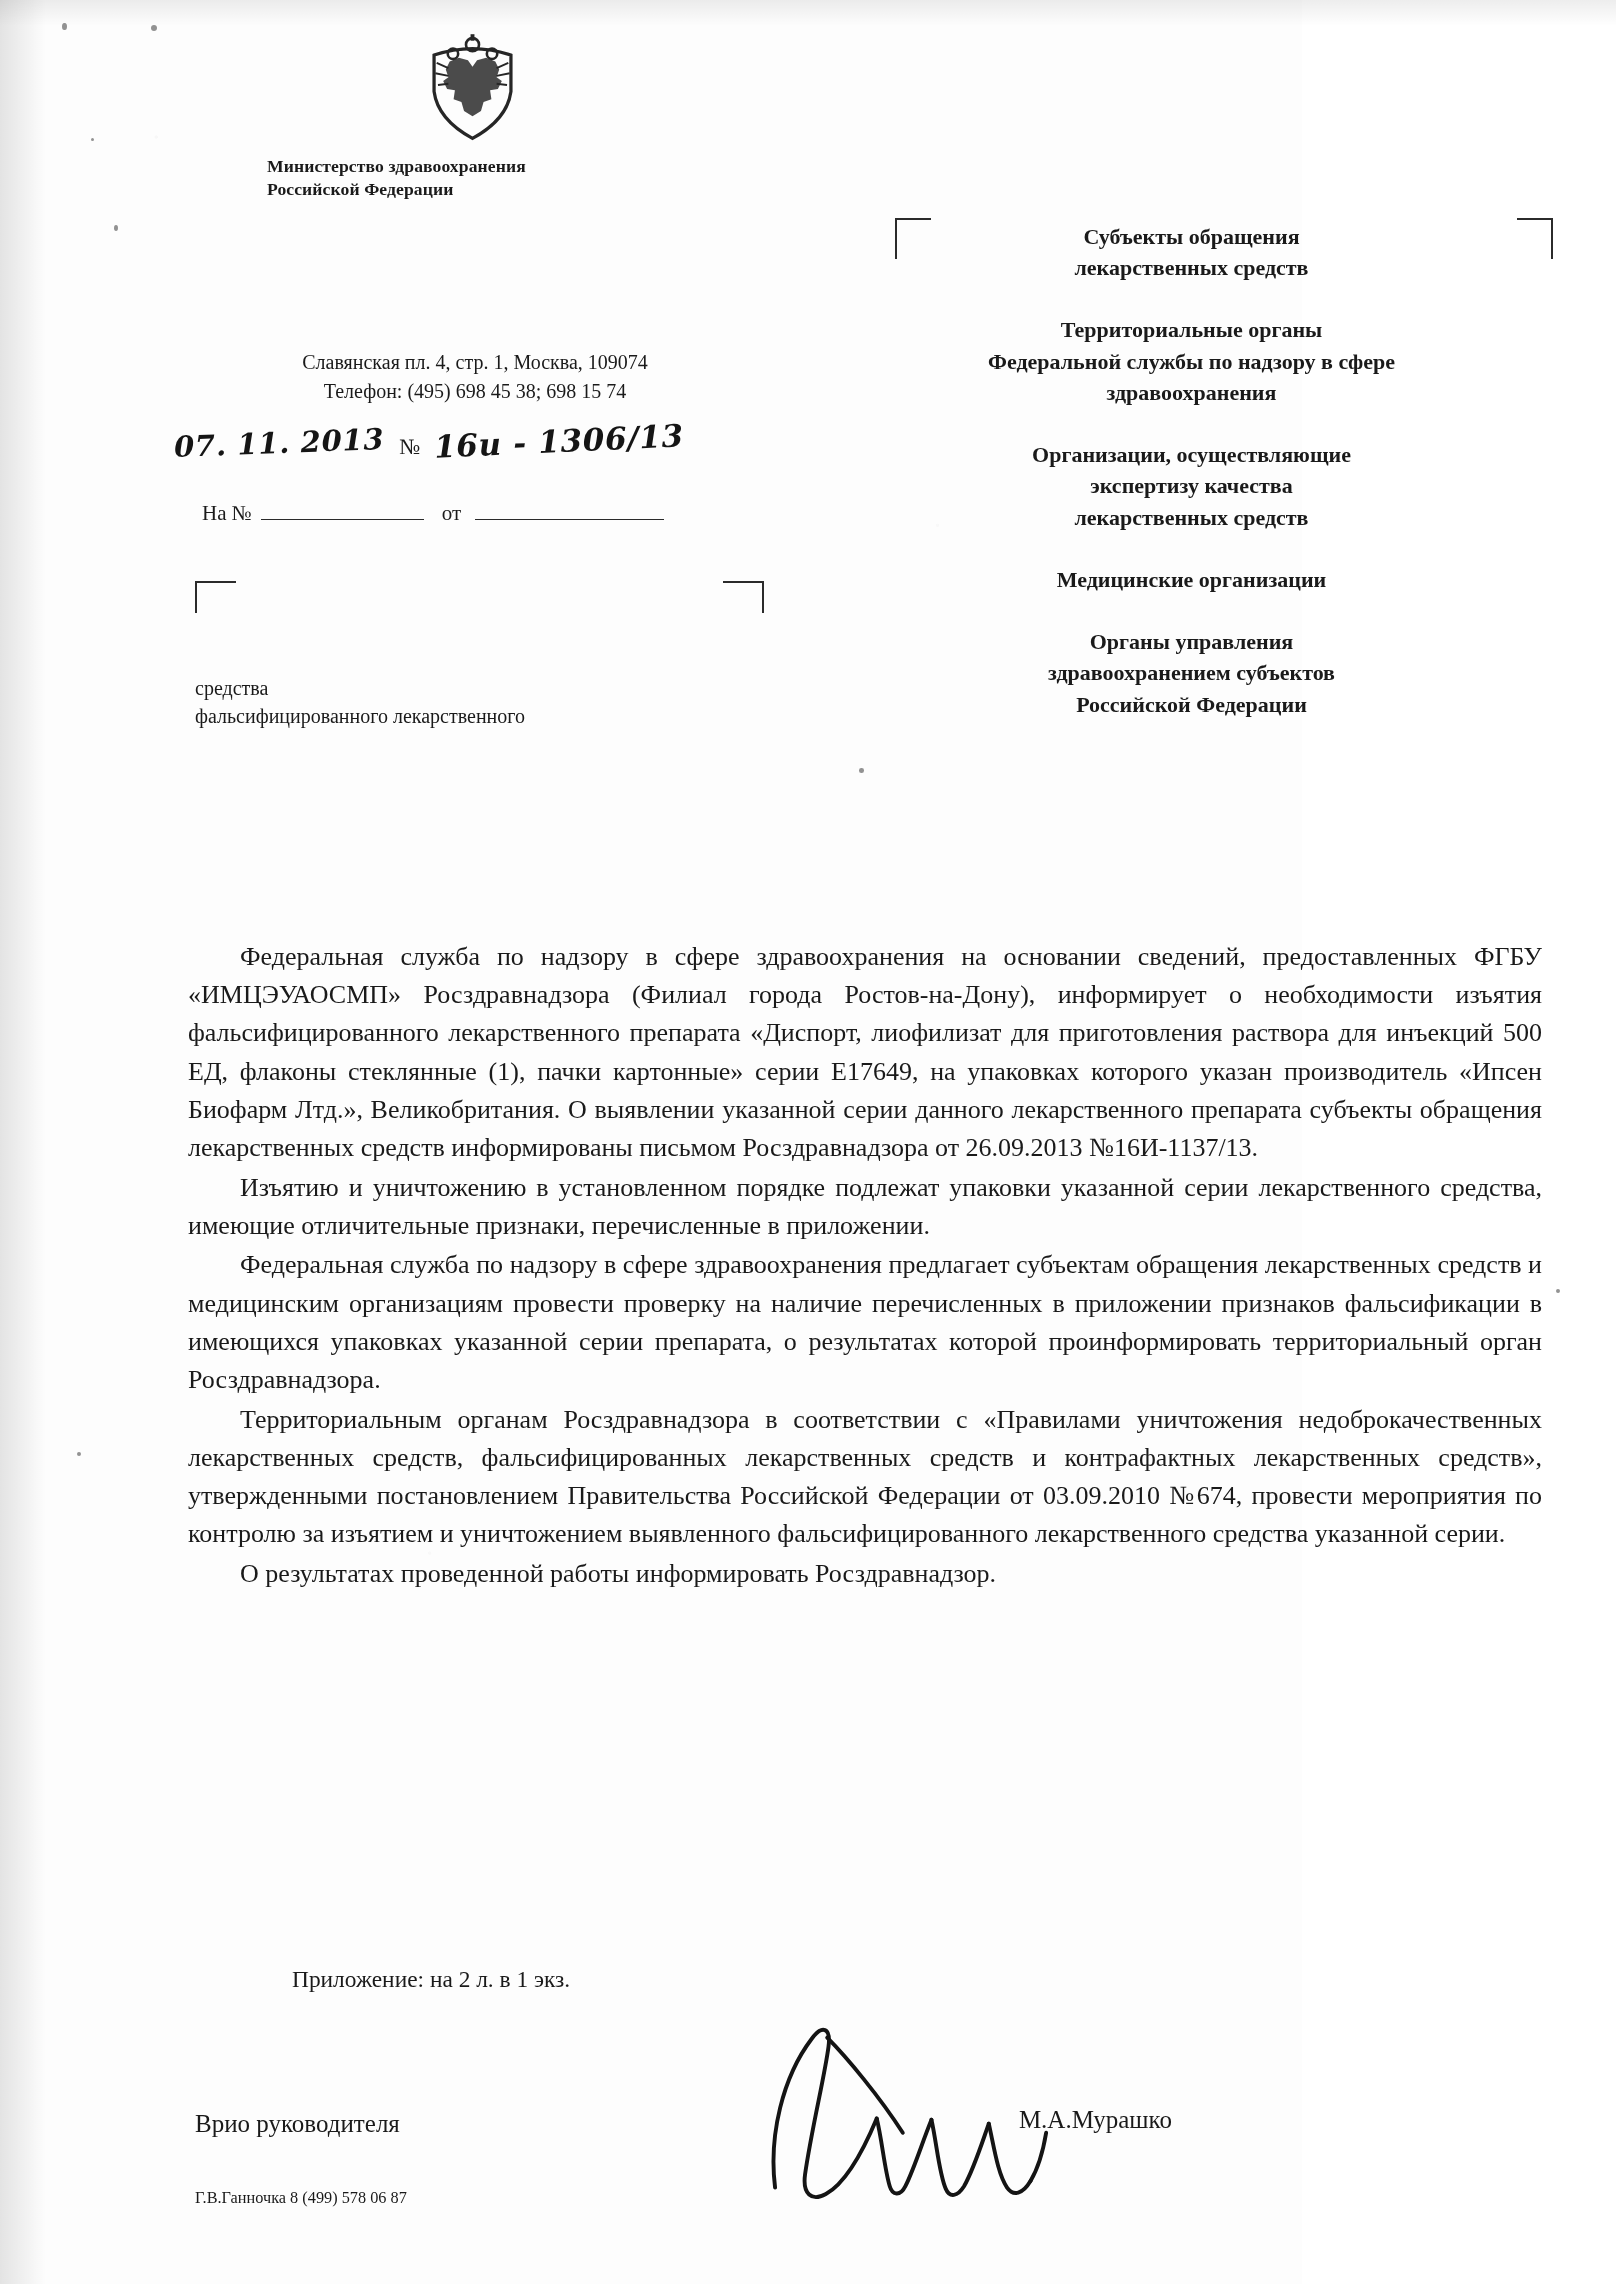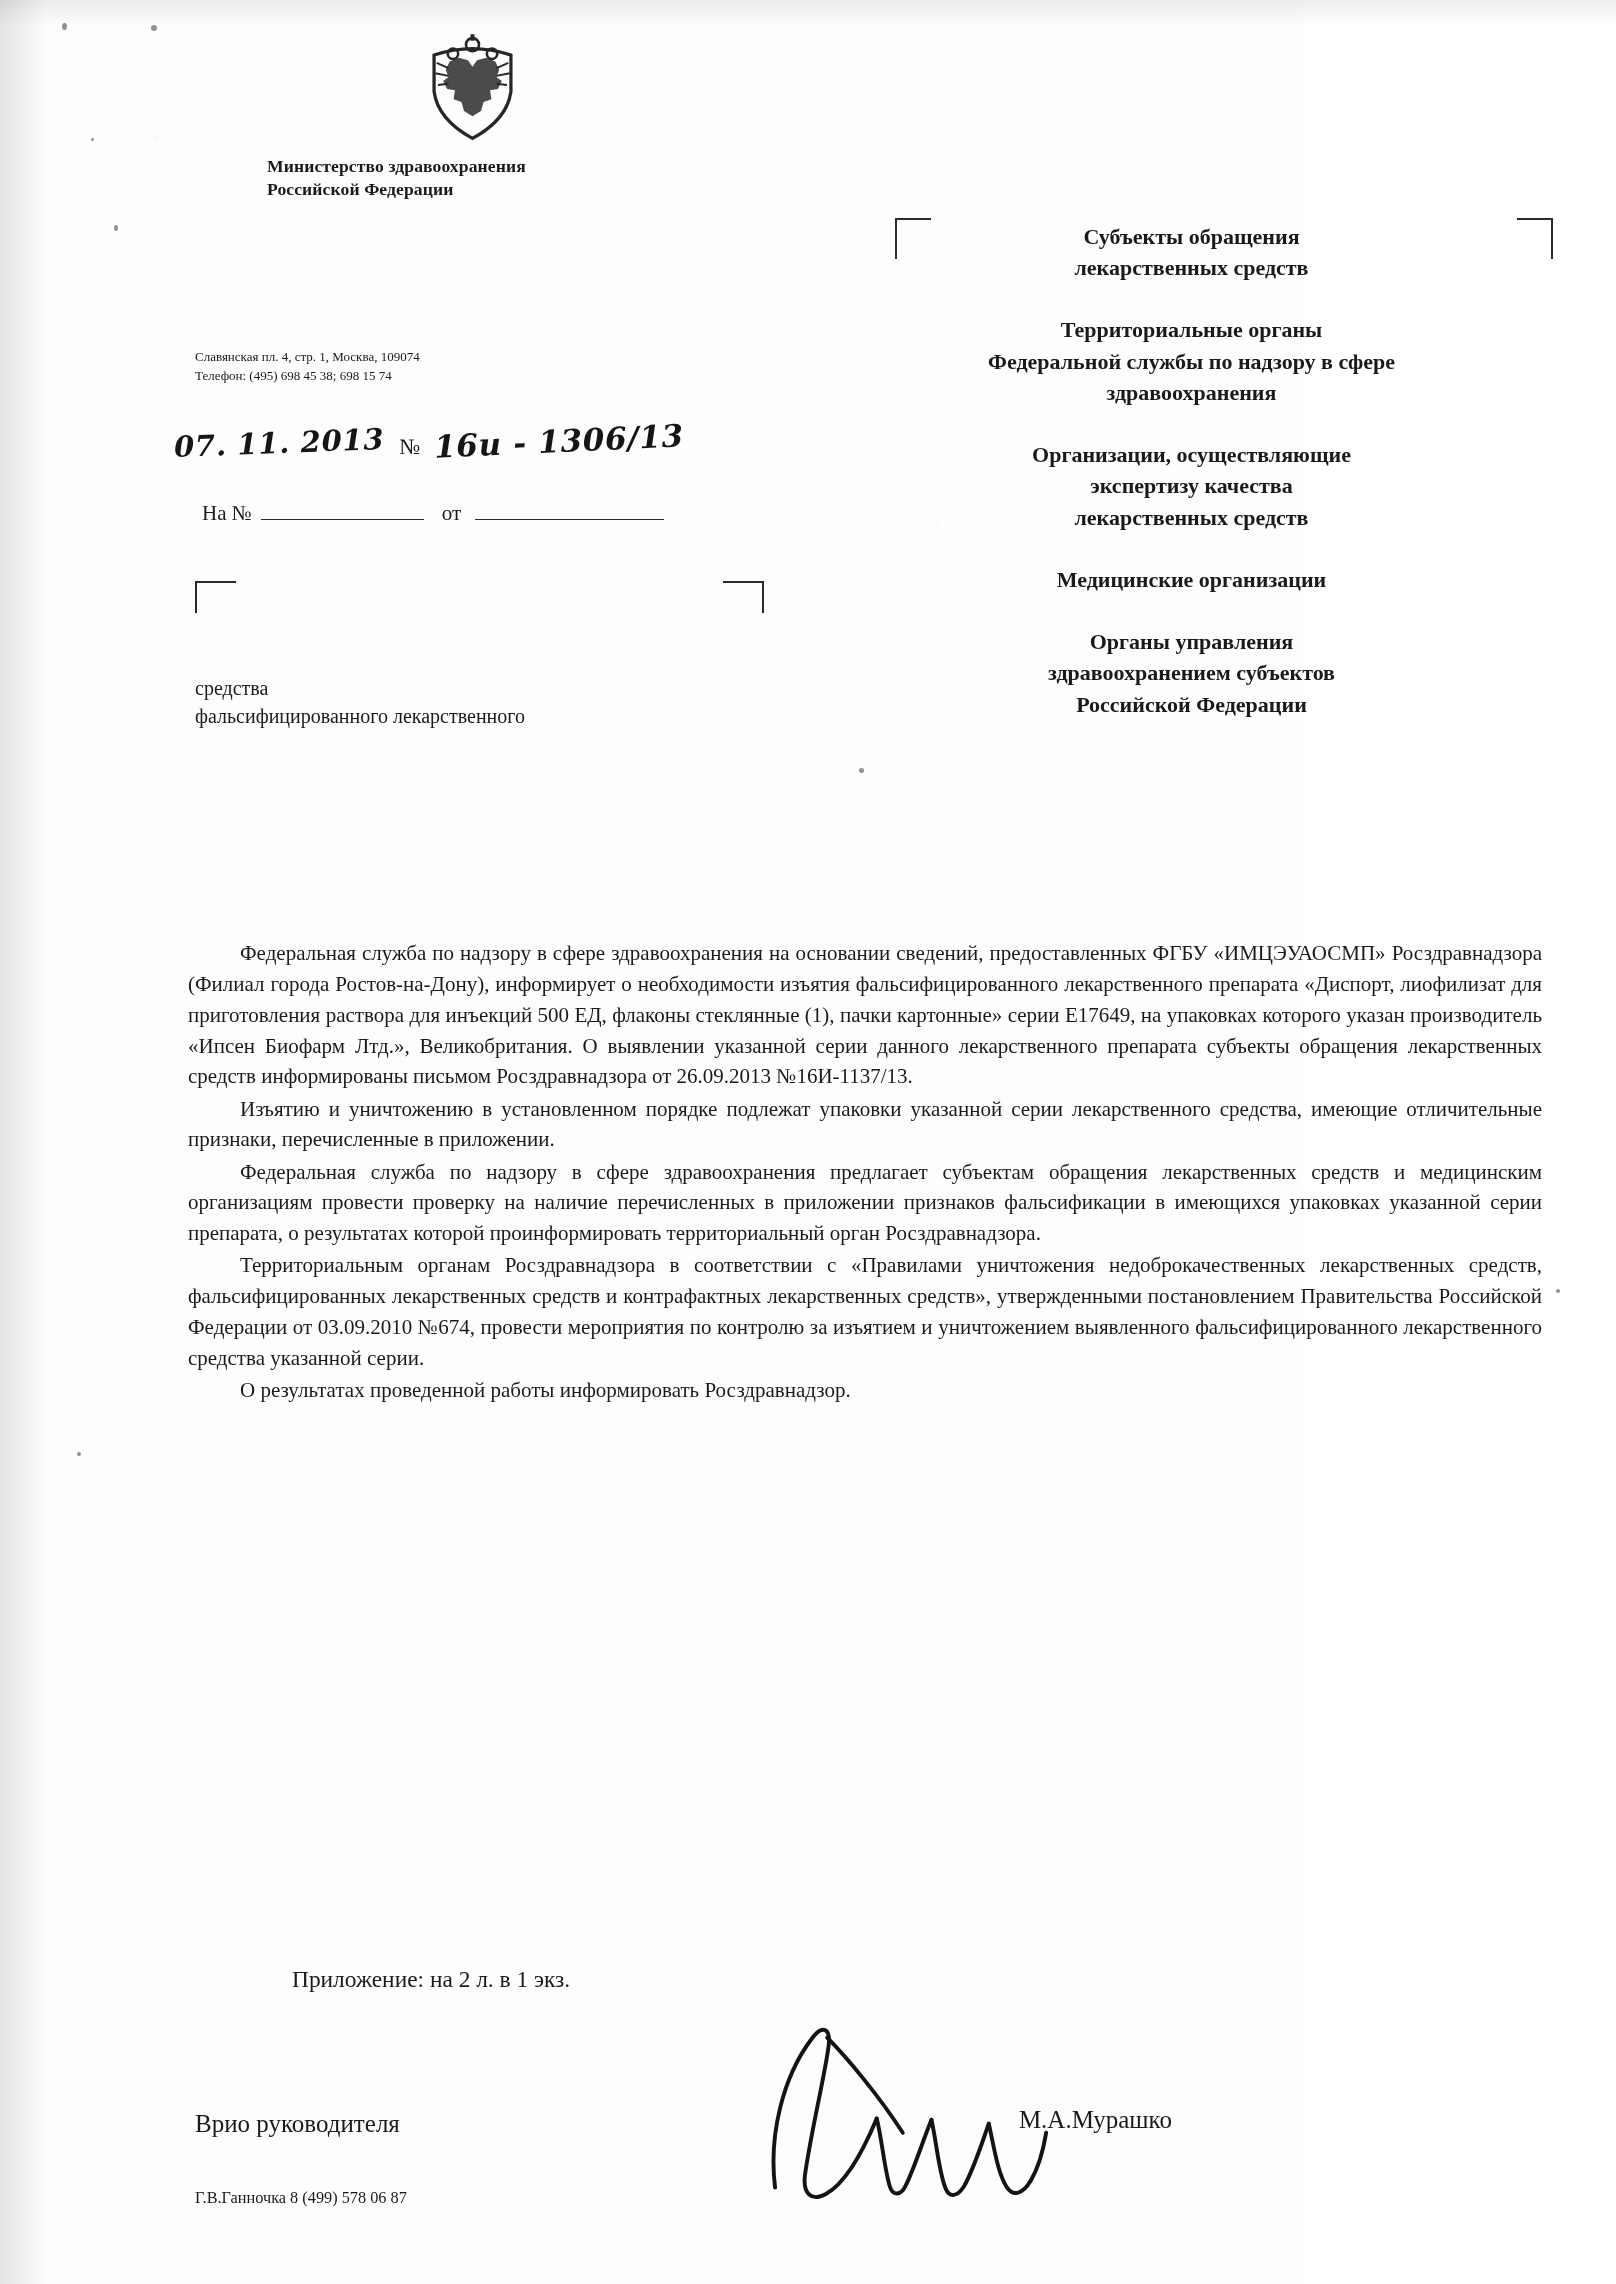--- a/index.html
+++ b/index.html
@@ -78,21 +78,22 @@
     font-weight: bold;
     font-size: 21.5px;
     line-height: 1.33;
     letter-spacing: 0.2px;
   }
   .address {
     position: absolute;
     left: 195px;
     top: 348px;
     width: 560px;
-    font-size: 13px;
+    text-align: center;
+    font-size: 20px;
     line-height: 1.45;
   }
 
   
   .handwriting {
     font-family: "DejaVu Serif", serif;
     font-style: italic;
     font-weight: bold;
     color: #151515;
     letter-spacing: 0.7px;
@@ -170,21 +171,21 @@
   }
   .addressee p { margin: 0 0 31px 0; }
   .addressee p:last-child { margin-bottom: 0; }
 
   
   .body-text {
     position: absolute;
     left: 188px;
     top: 938px;
     width: 1354px;
-    font-size: 21px;
+    font-size: 26px;
     line-height: 1.47;
     text-align: justify;
   }
   .body-text p {
     margin: 0 0 1.3px 0;
     text-indent: 52px;
   }
 
   .attachment {
     position: absolute;

